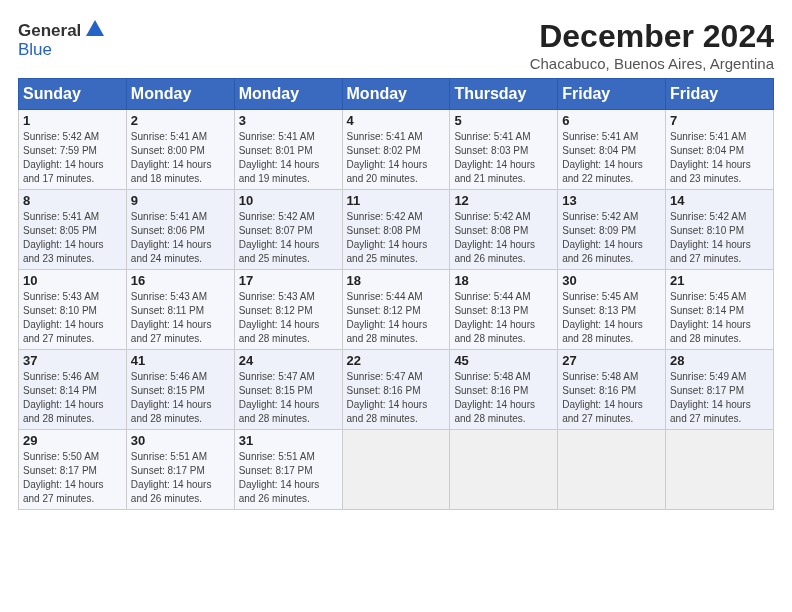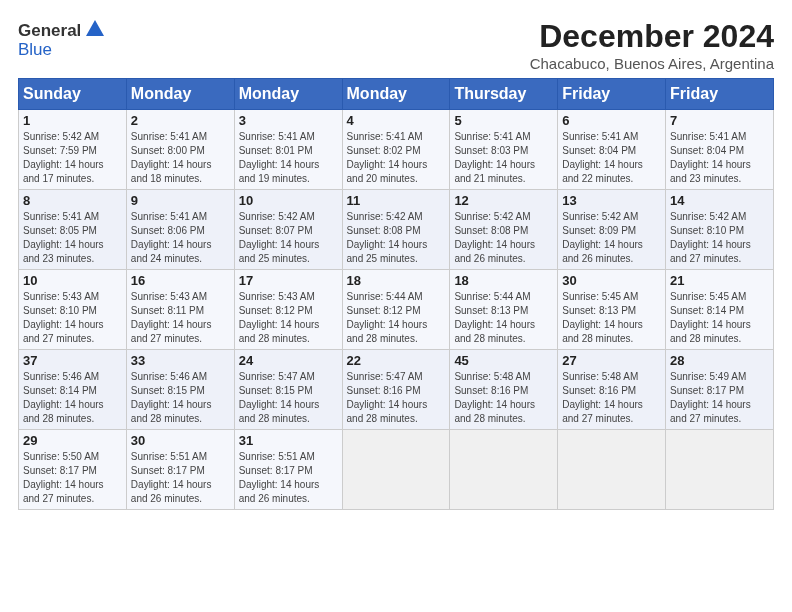--- a/index.html
+++ b/index.html
@@ -284,21 +284,21 @@
         </tr>
         <tr>
           <td>
             <span class="day-num">37</span>
             <div class="day-info" style="white-space: pre-line;">Sunrise: 5:46 AM
 Sunset: 8:14 PM
 Daylight: 14 hours
 and 28 minutes.</div>
           </td>
           <td>
-            <span class="day-num">33</span>
+            <span class="day-num">41</span>
             <div class="day-info" style="white-space: pre-line;">Sunrise: 5:46 AM
 Sunset: 8:15 PM
 Daylight: 14 hours
 and 28 minutes.</div>
           </td>
           <td>
             <span class="day-num">24</span>
             <div class="day-info" style="white-space: pre-line;">Sunrise: 5:47 AM
 Sunset: 8:15 PM
 Daylight: 14 hours

